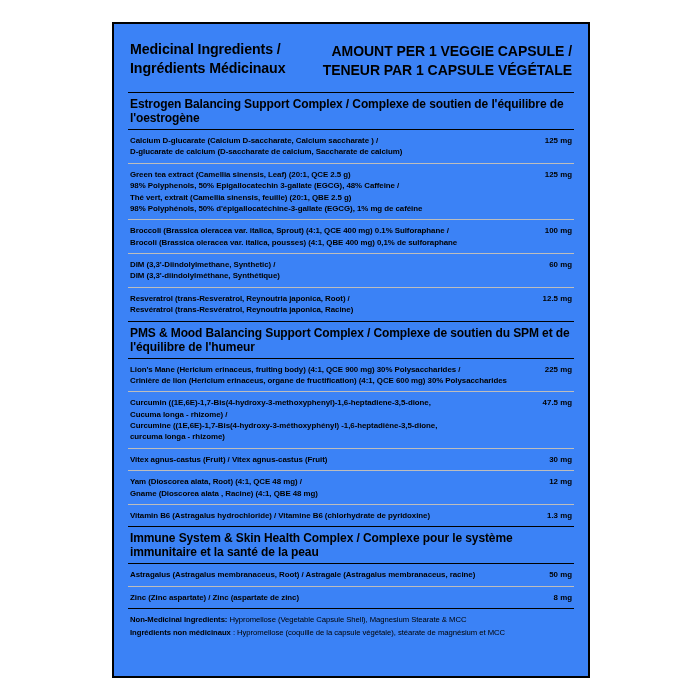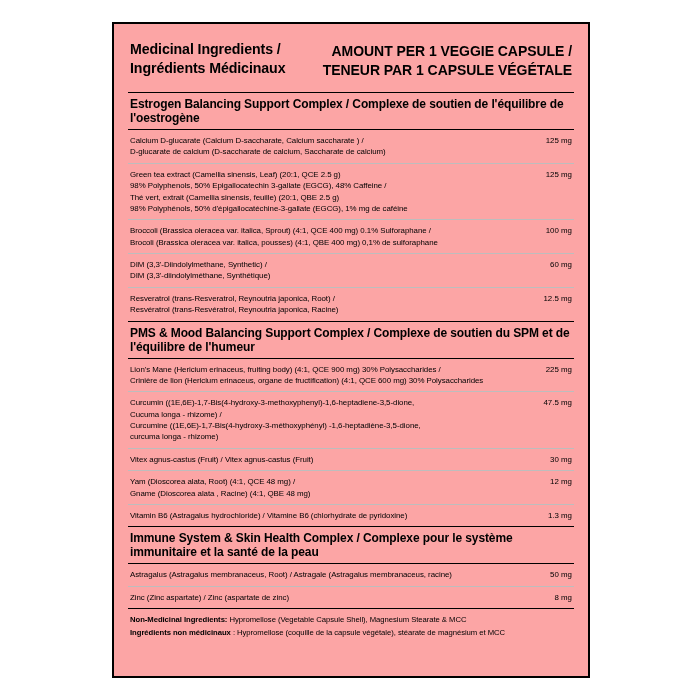--- a/index.html
+++ b/index.html
@@ -20,21 +20,21 @@
     height: 700px;
     background: #ffffff;
   }
   .panel {
     position: absolute;
     left: 112px;
     top: 22px;
     width: 478px;
     height: 656px;
     border: 2px solid #000000;
-    background: #fca5a5;
+    background: #3b82f6;
     box-sizing: border-box;
     padding: 14px 14px 6px 14px;
   }
   
   .header {
     display: flex;
     align-items: flex-start;
     justify-content: space-between;
     padding: 2px 2px 12px 2px;
   }
@@ -61,20 +61,21 @@
     padding: 4px 2px 4px 2px;
     letter-spacing: -0.1px;
   }
   
   .row {
     display: flex;
     align-items: flex-start;
     justify-content: space-between;
     border-bottom: 0.7px solid #bdbdbd;
     padding: 5px 2px 5px 2px;
+    font-weight: bold;
   }
   .row.last-in-section {
     border-bottom: none;
   }
   .row-name {
     font-size: 7.9px;
     line-height: 1.44;
     flex: 1 1 auto;
     padding-right: 10px;
     letter-spacing: -0.05px;

